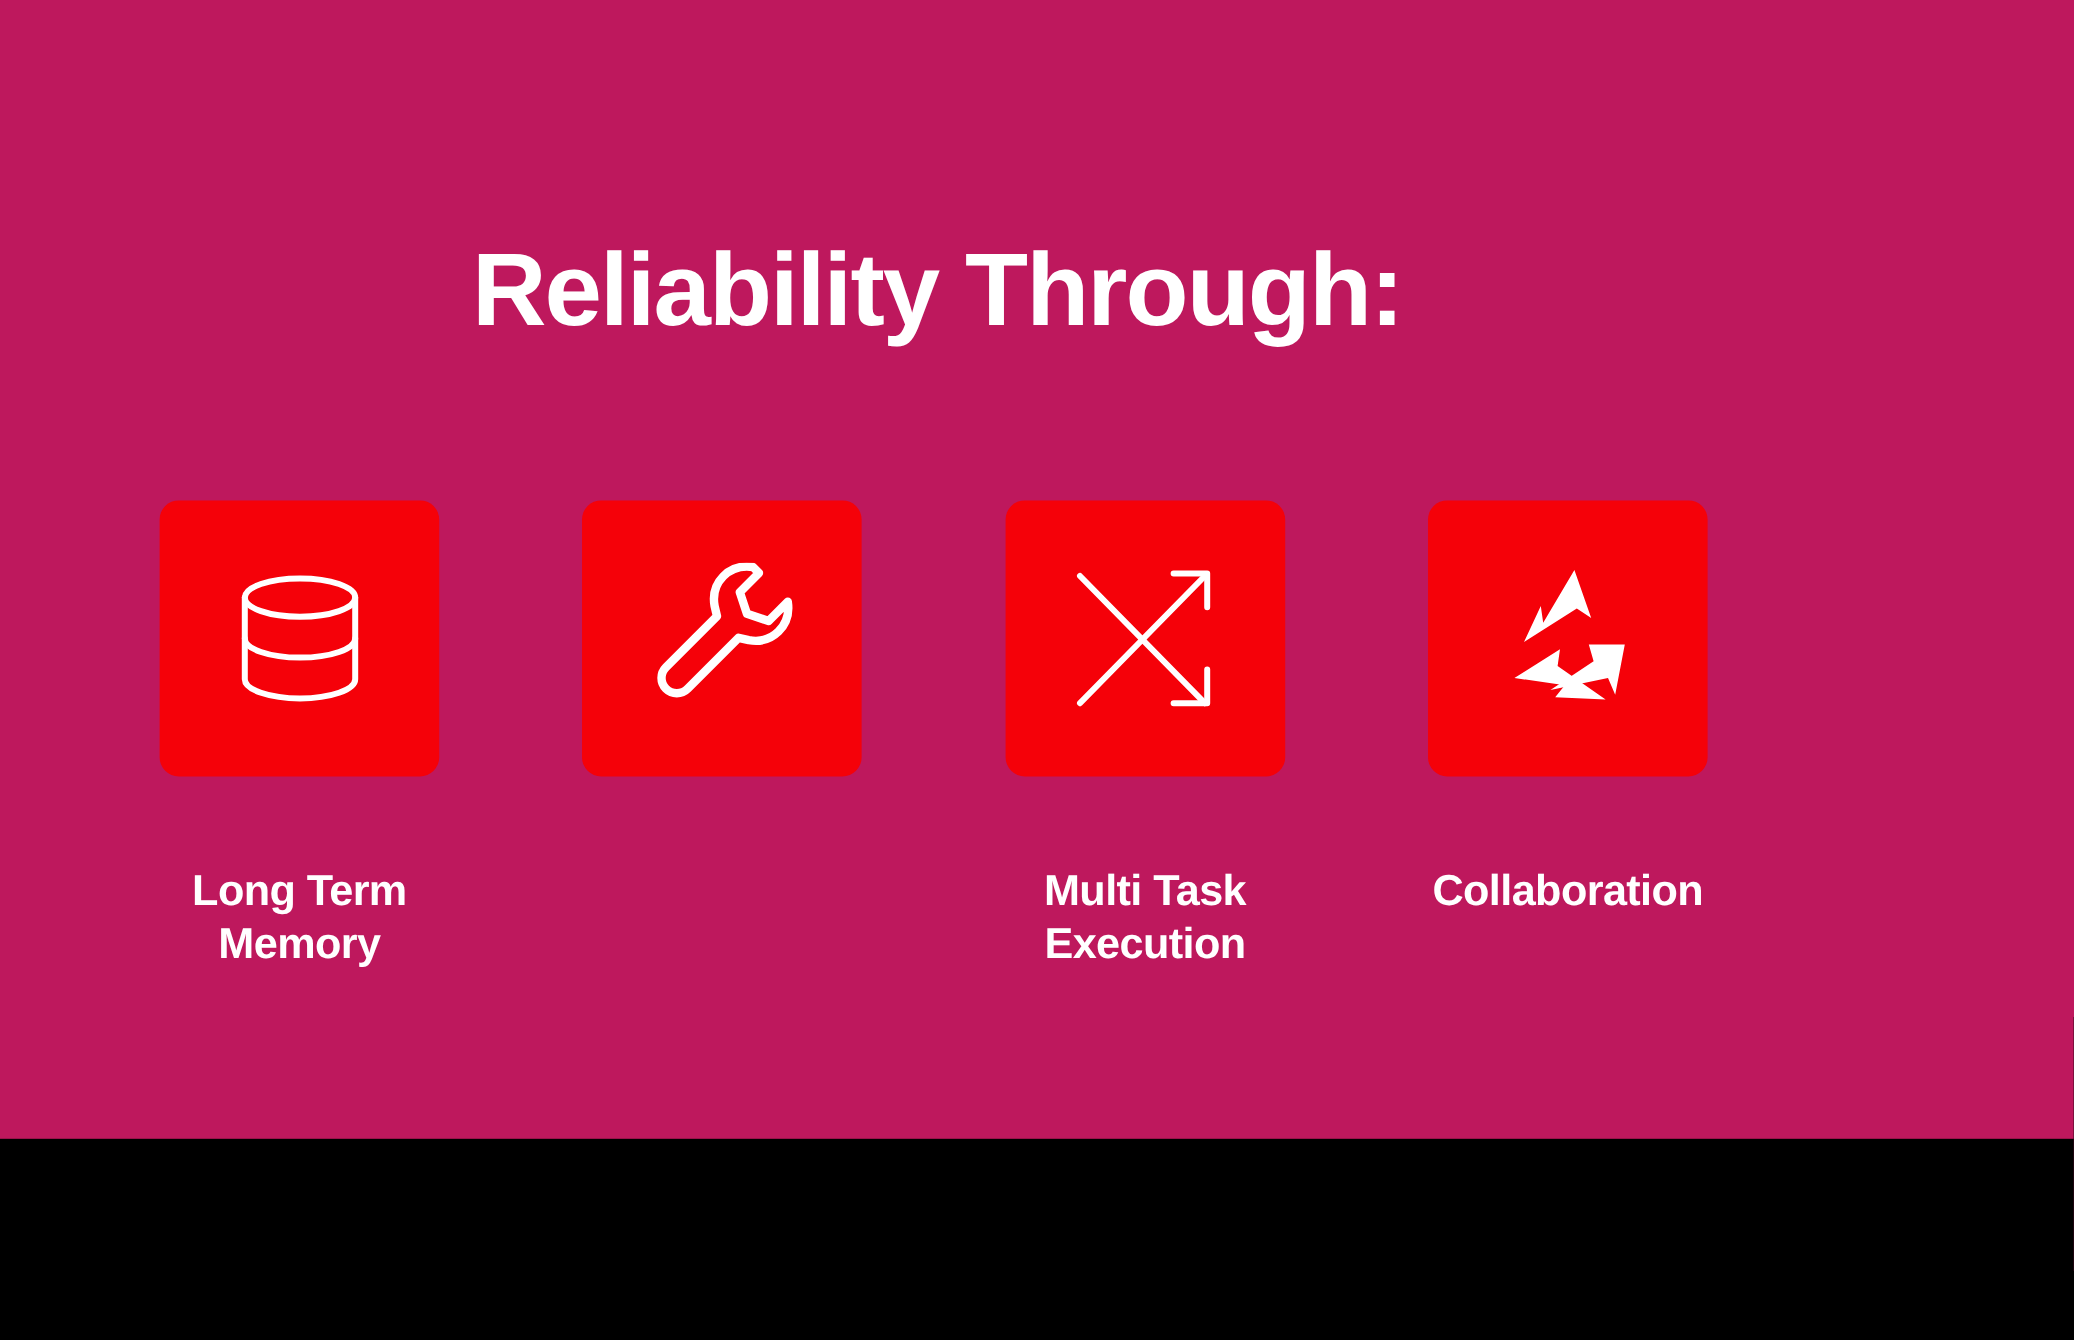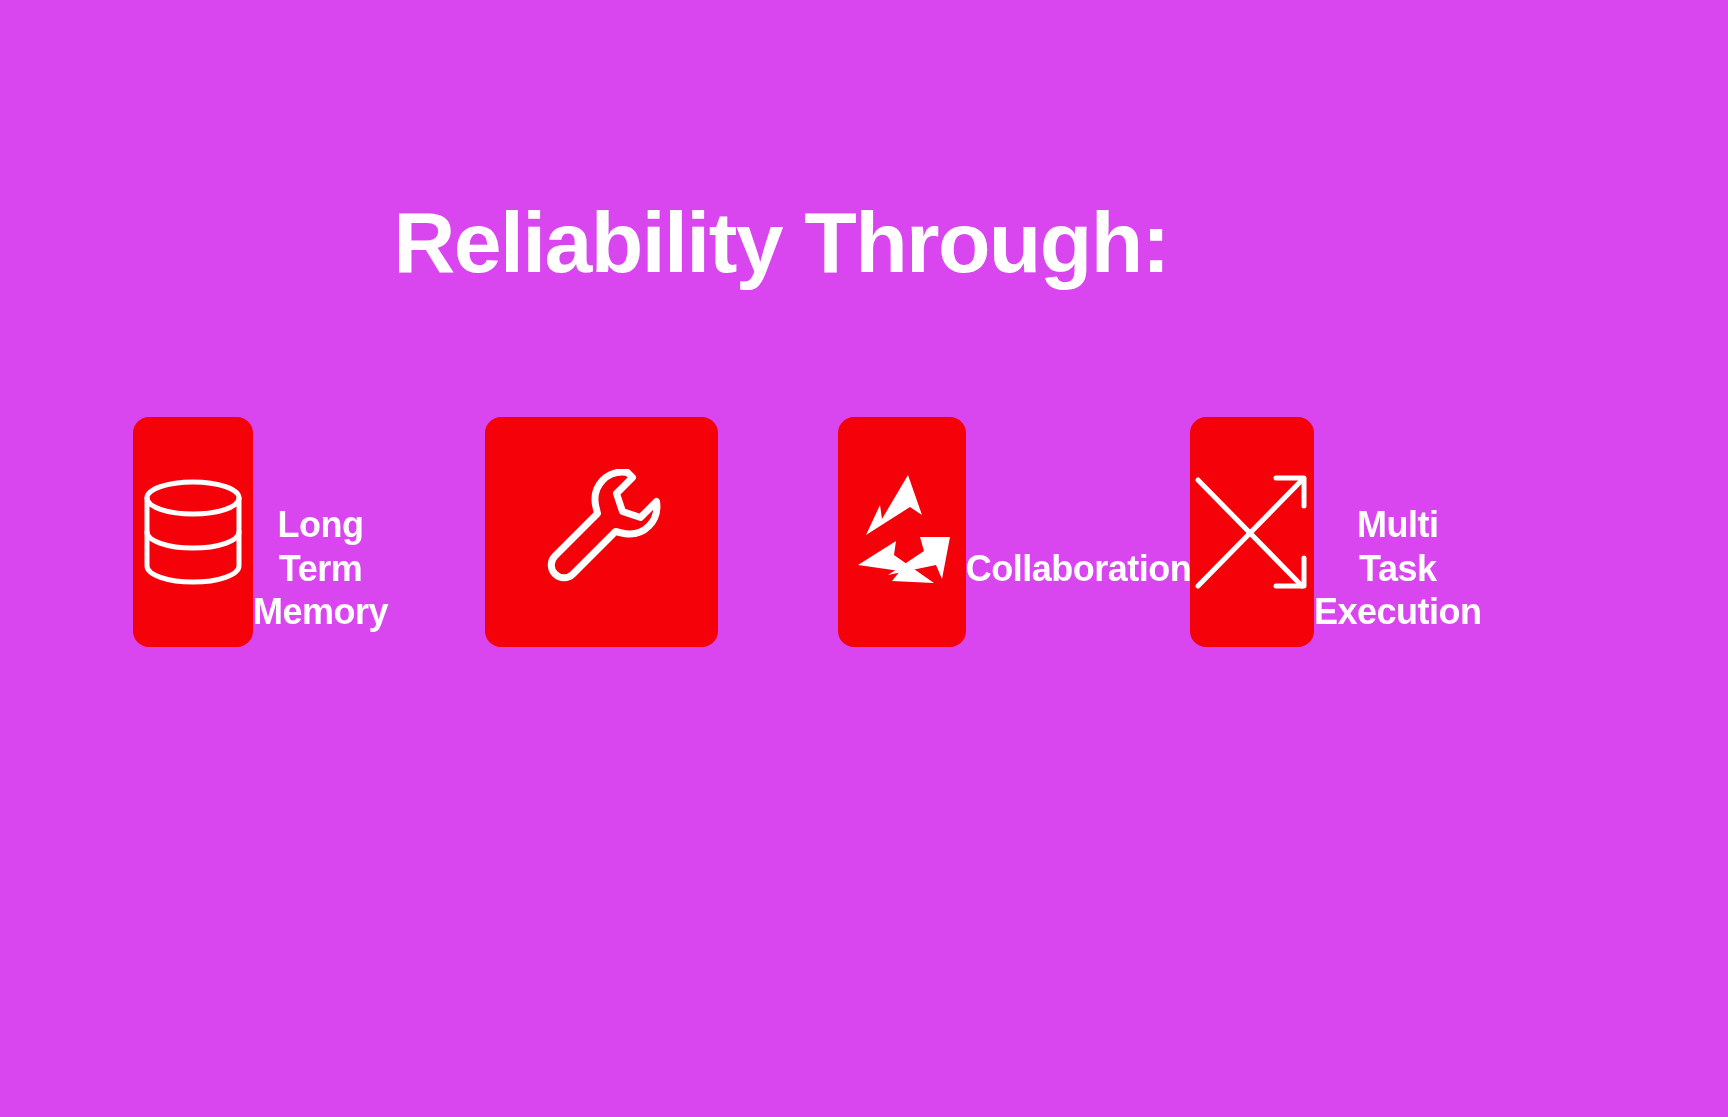--- a/index.html
+++ b/index.html
@@ -10,22 +10,22 @@
   body {
     width: 1728px;
     height: 1117px;
     overflow: hidden;
     font-family: "Liberation Sans", sans-serif;
     -webkit-font-smoothing: antialiased;
   }
   .slide {
     position: relative;
     width: 1728px;
-    height: 1117px;
-    background: #d946ef;
+    height: 949px;
+    background: #be185d;
   }
   .slide-title {
     position: absolute;
     left: 0;
     top: 199px;
     width: 1562px;
     text-align: center;
     color: #ffffff;
     font-size: 86px;
     line-height: 1.02;
@@ -41,21 +41,21 @@
     width: 1290px;
     height: 430px;
     display: flex;
     flex-direction: row;
     justify-content: space-between;
     align-items: flex-start;
   }
   .tile {
     width: 233px;
     display: flex;
-    flex-direction: row;
+    flex-direction: column;
     align-items: center;
   }
   .tile-square {
     width: 233px;
     height: 230px;
     border-radius: 16px;
     background: #F50109;
     display: flex;
     align-items: center;
     justify-content: center;
@@ -108,44 +108,44 @@
                      C11 100 11 92 16 87 L58.5 44.5 L56.5 36
                      C53 16.5 68.5 0.5 88.5 3.5 Z" stroke="#ffffff" stroke-width="7" fill="none" stroke-linejoin="round" stroke-linecap="round"></path>
           </svg>
         </span>
       </div>
     </div>
 
     <div class="tile">
       <div class="tile-square">
         <span>
-          <svg width="128" height="122" viewBox="0 0 128 122" fill="none" xmlns="http://www.w3.org/2000/svg">
-
-            <path d="M70 4 L84 44 L72 36 L28 64 L42 34 L44 48 Z" fill="#ffffff"></path>
-
-            <path d="M112 66 L104 108 L98 94 L50 104 L86 80 L82 66 Z" fill="#ffffff"></path>
-
-            <path d="M20 94 L58 70 L56 84 L96 112 L54 110 L62 100 Z" fill="#ffffff"></path>
-          </svg>
-        </span>
-      </div>
-      <div class="tile-label">Collaboration</div>
-    </div>
-
-    <div class="tile">
-      <div class="tile-square">
-        <span>
           <svg width="124" height="124" viewBox="0 0 124 124" fill="none" xmlns="http://www.w3.org/2000/svg">
 
             <path d="M8 116 L112 10" stroke="#ffffff" stroke-width="5" stroke-linecap="round"></path>
             <path d="M86 8 L114 8 L114 36" stroke="#ffffff" stroke-width="5" fill="none" stroke-linecap="round" stroke-linejoin="round"></path>
 
             <path d="M8 10 L112 116" stroke="#ffffff" stroke-width="5" stroke-linecap="round"></path>
             <path d="M114 88 L114 116 L86 116" stroke="#ffffff" stroke-width="5" fill="none" stroke-linecap="round" stroke-linejoin="round"></path>
           </svg>
         </span>
       </div>
       <div class="tile-label">Multi Task
 Execution</div>
     </div>
 
+    <div class="tile">
+      <div class="tile-square">
+        <span>
+          <svg width="128" height="122" viewBox="0 0 128 122" fill="none" xmlns="http://www.w3.org/2000/svg">
+
+            <path d="M70 4 L84 44 L72 36 L28 64 L42 34 L44 48 Z" fill="#ffffff"></path>
+
+            <path d="M112 66 L104 108 L98 94 L50 104 L86 80 L82 66 Z" fill="#ffffff"></path>
+
+            <path d="M20 94 L58 70 L56 84 L96 112 L54 110 L62 100 Z" fill="#ffffff"></path>
+          </svg>
+        </span>
+      </div>
+      <div class="tile-label">Collaboration</div>
+    </div>
+
   </div>
 </div>
 
 </body></html>

